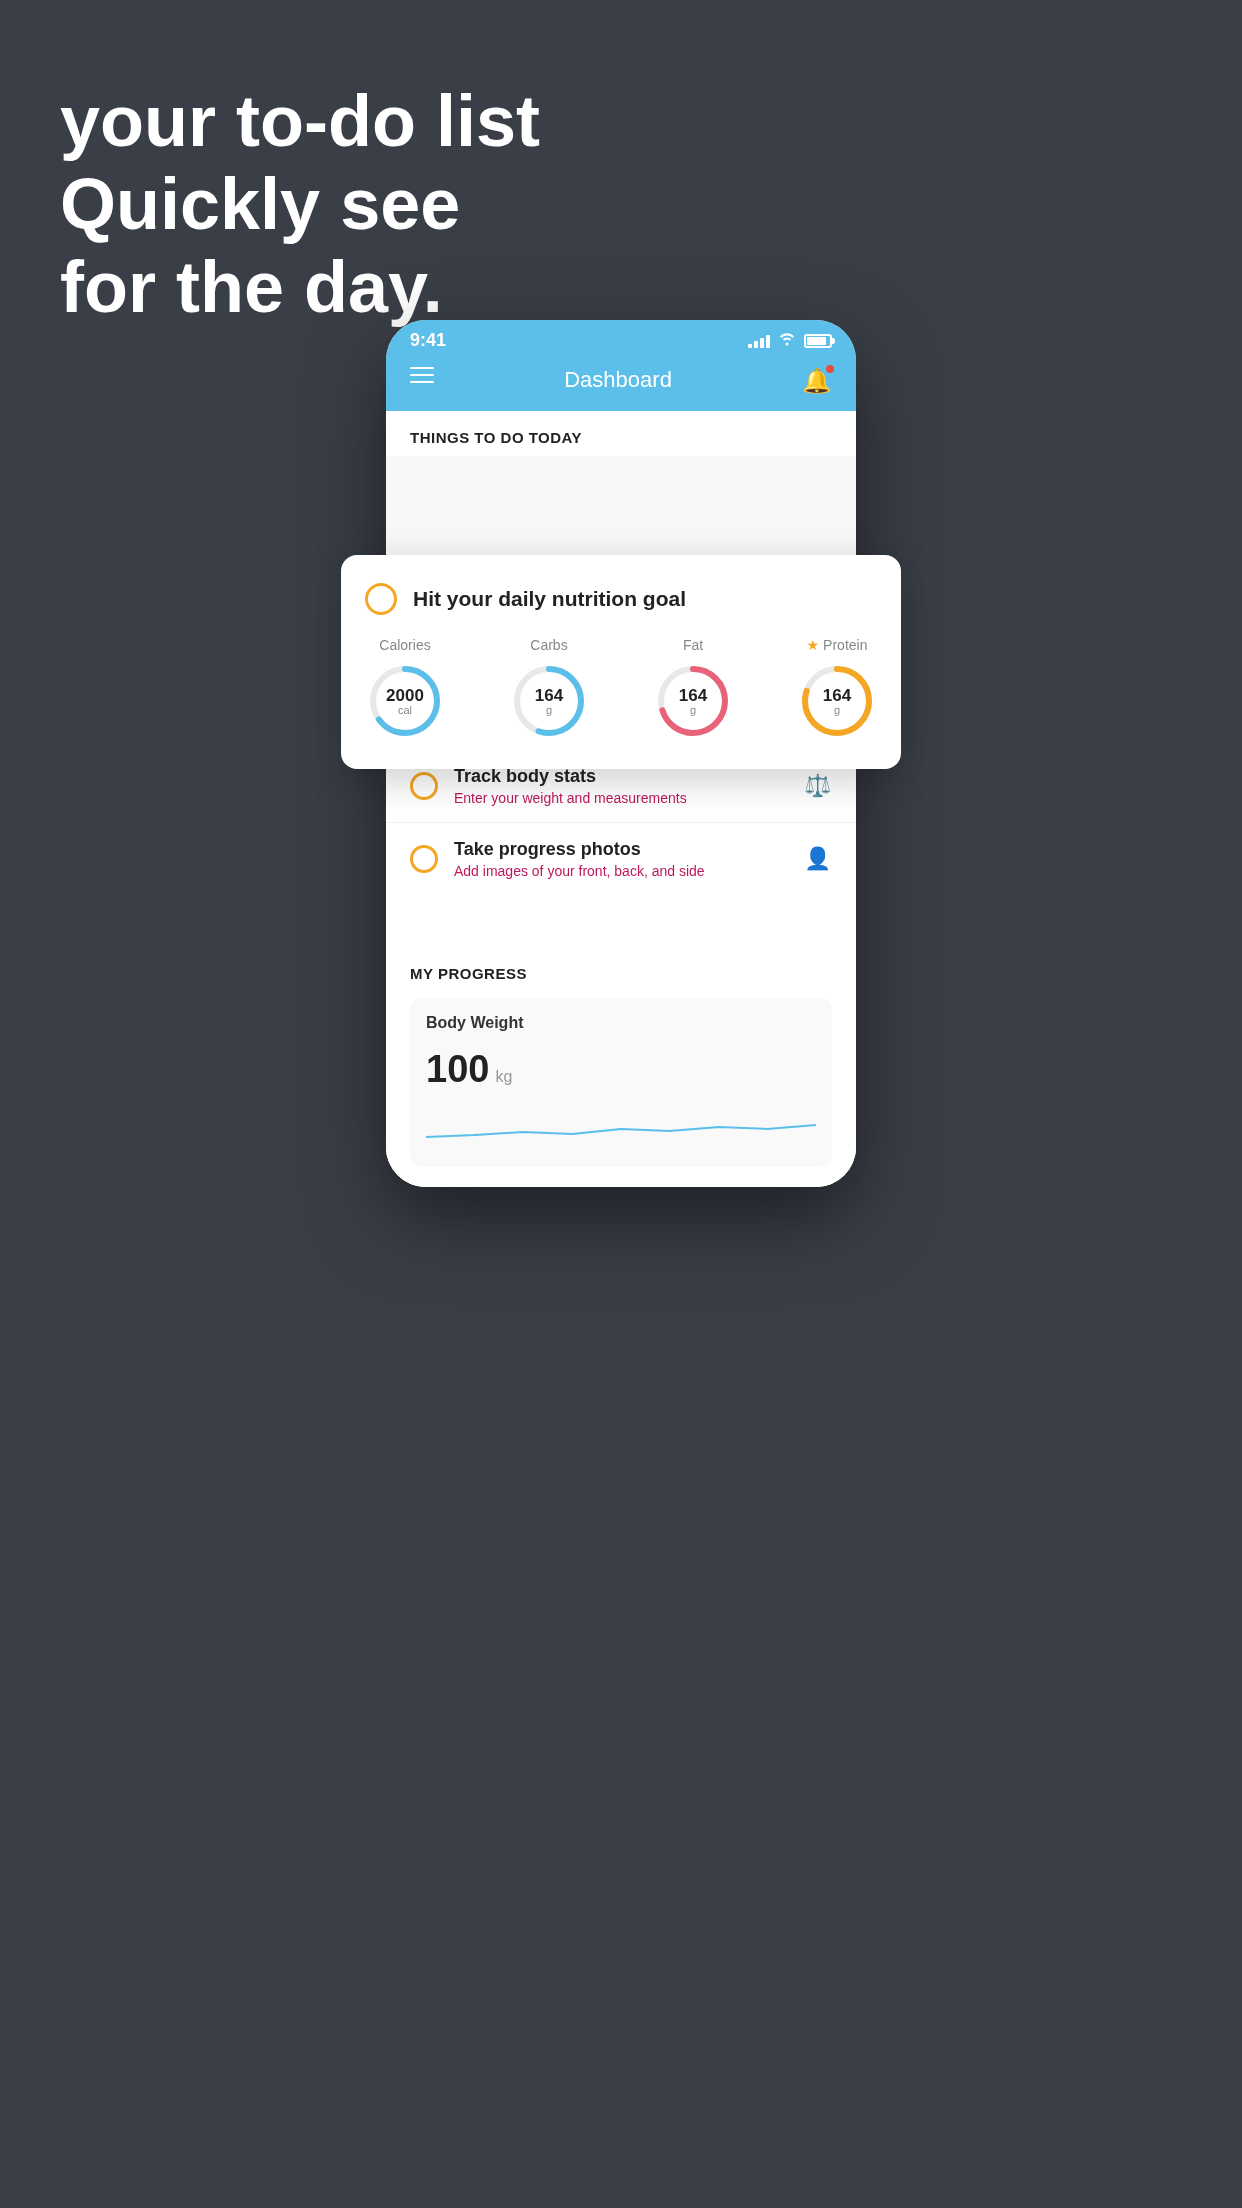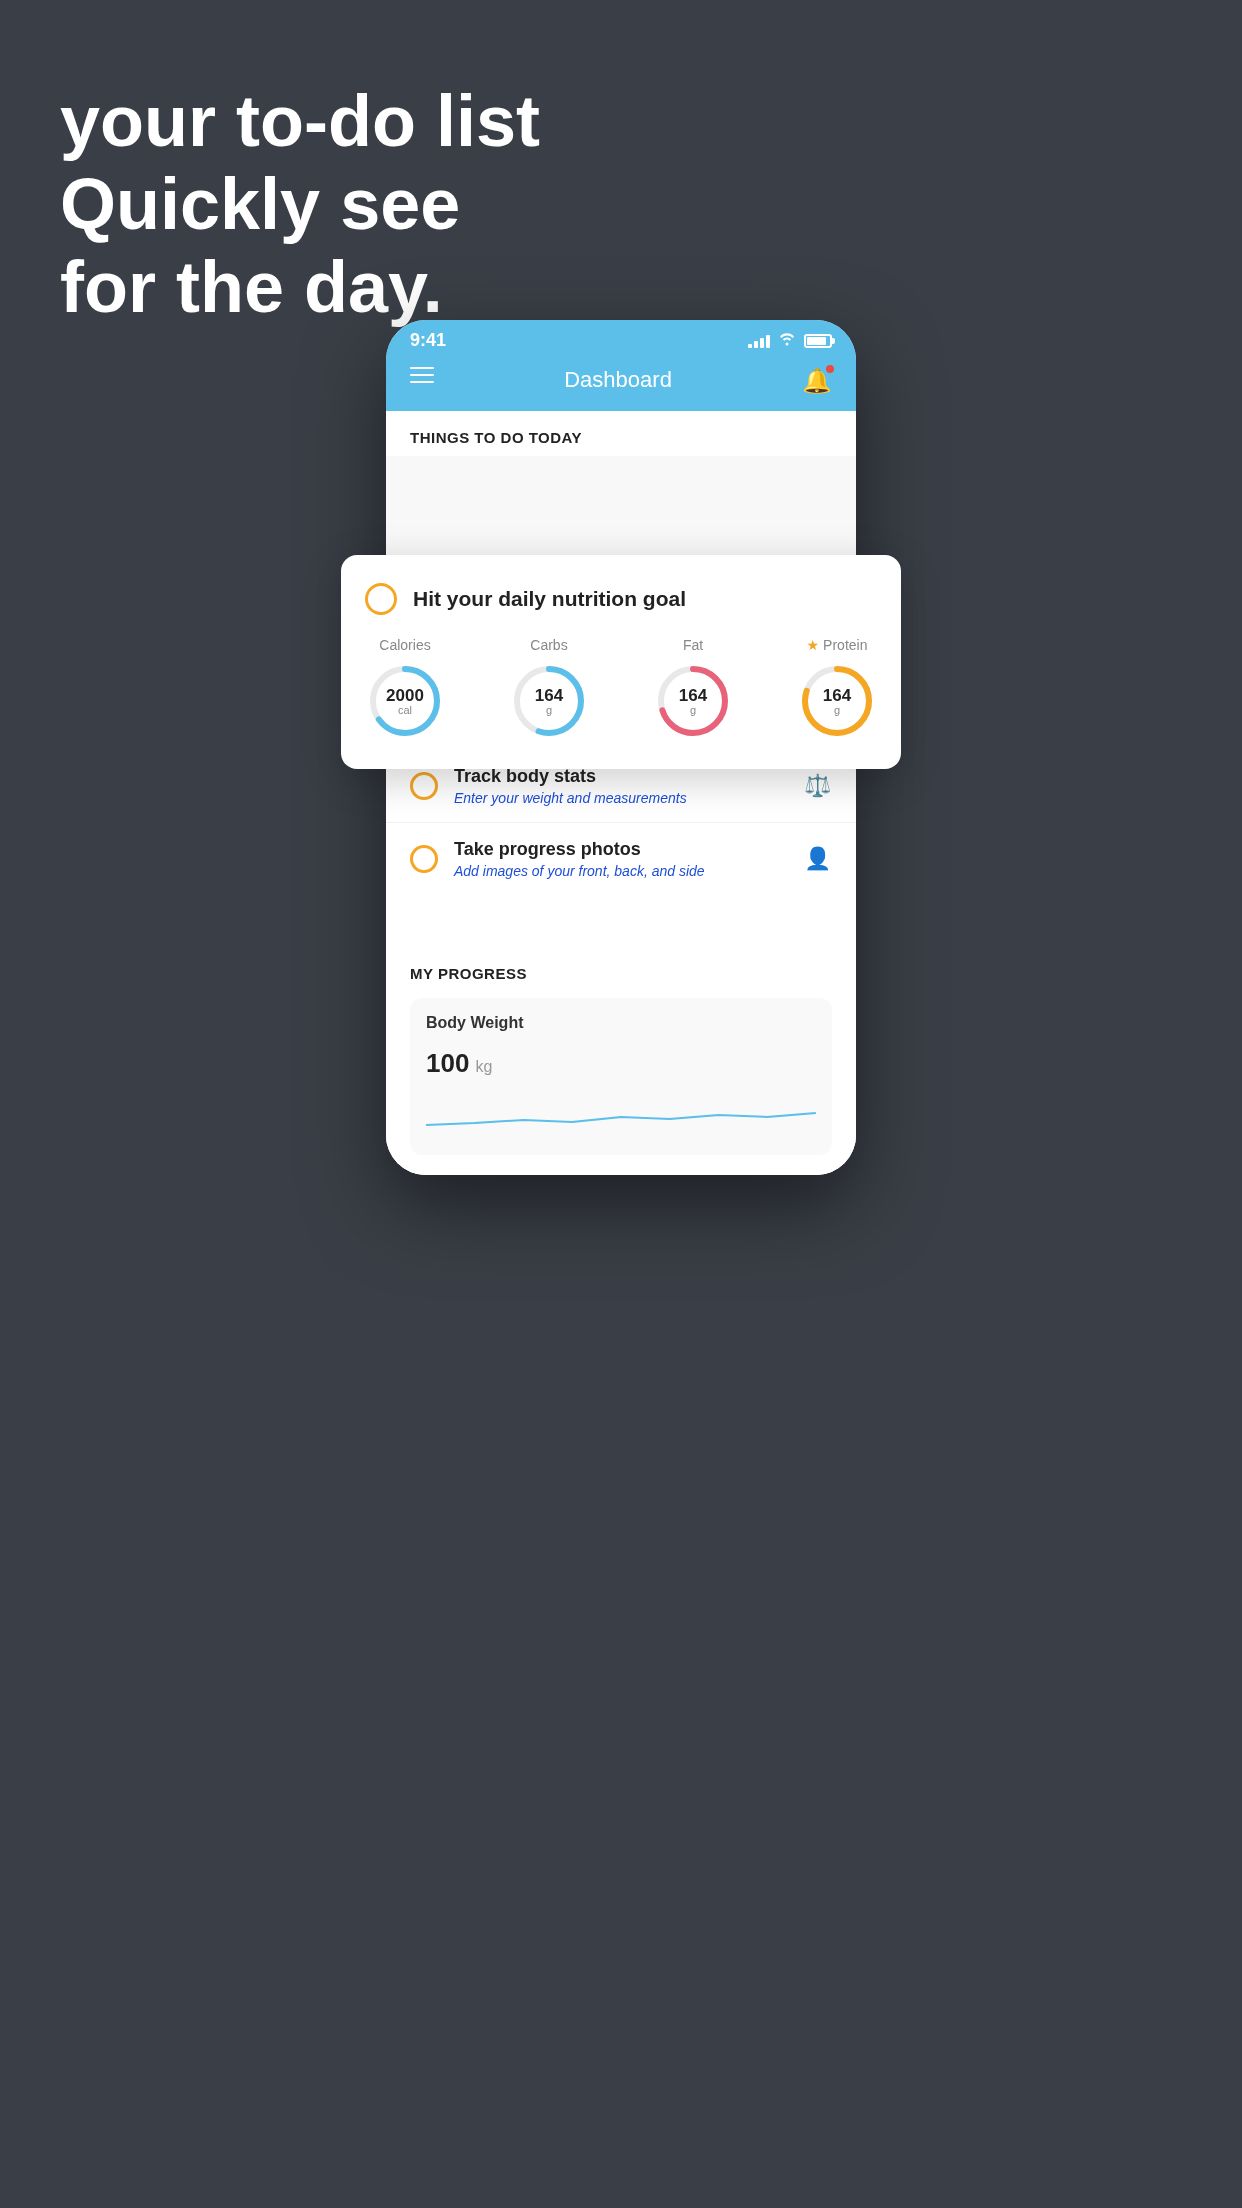--- a/index.html
+++ b/index.html
@@ -265,22 +265,21 @@
       flex: 1;
     }
     .task-title {
       font-size: 18px;
       font-weight: 600;
       color: #222;
       margin-bottom: 3px;
     }
     .task-subtitle {
       font-size: 14px;
-      color: #1d4ed8;
-      font-style: italic;
+      color: #be185d;
     }
     .task-icon {
       font-size: 22px;
       color: #ccc;
     }
 
     
     .progress-section {
       padding: 20px 24px;
       background: white;
@@ -309,21 +308,21 @@
       color: #333;
       margin-bottom: 16px;
     }
     .progress-value {
       display: flex;
       align-items: baseline;
       gap: 6px;
       margin-bottom: 16px;
     }
     .progress-number {
-      font-size: 26px;
+      font-size: 38px;
       font-weight: 700;
       color: #222;
     }
     .progress-unit {
       font-size: 16px;
       color: #999;
       text-align: center;
     }
     .sparkline {
       width: 100%;

